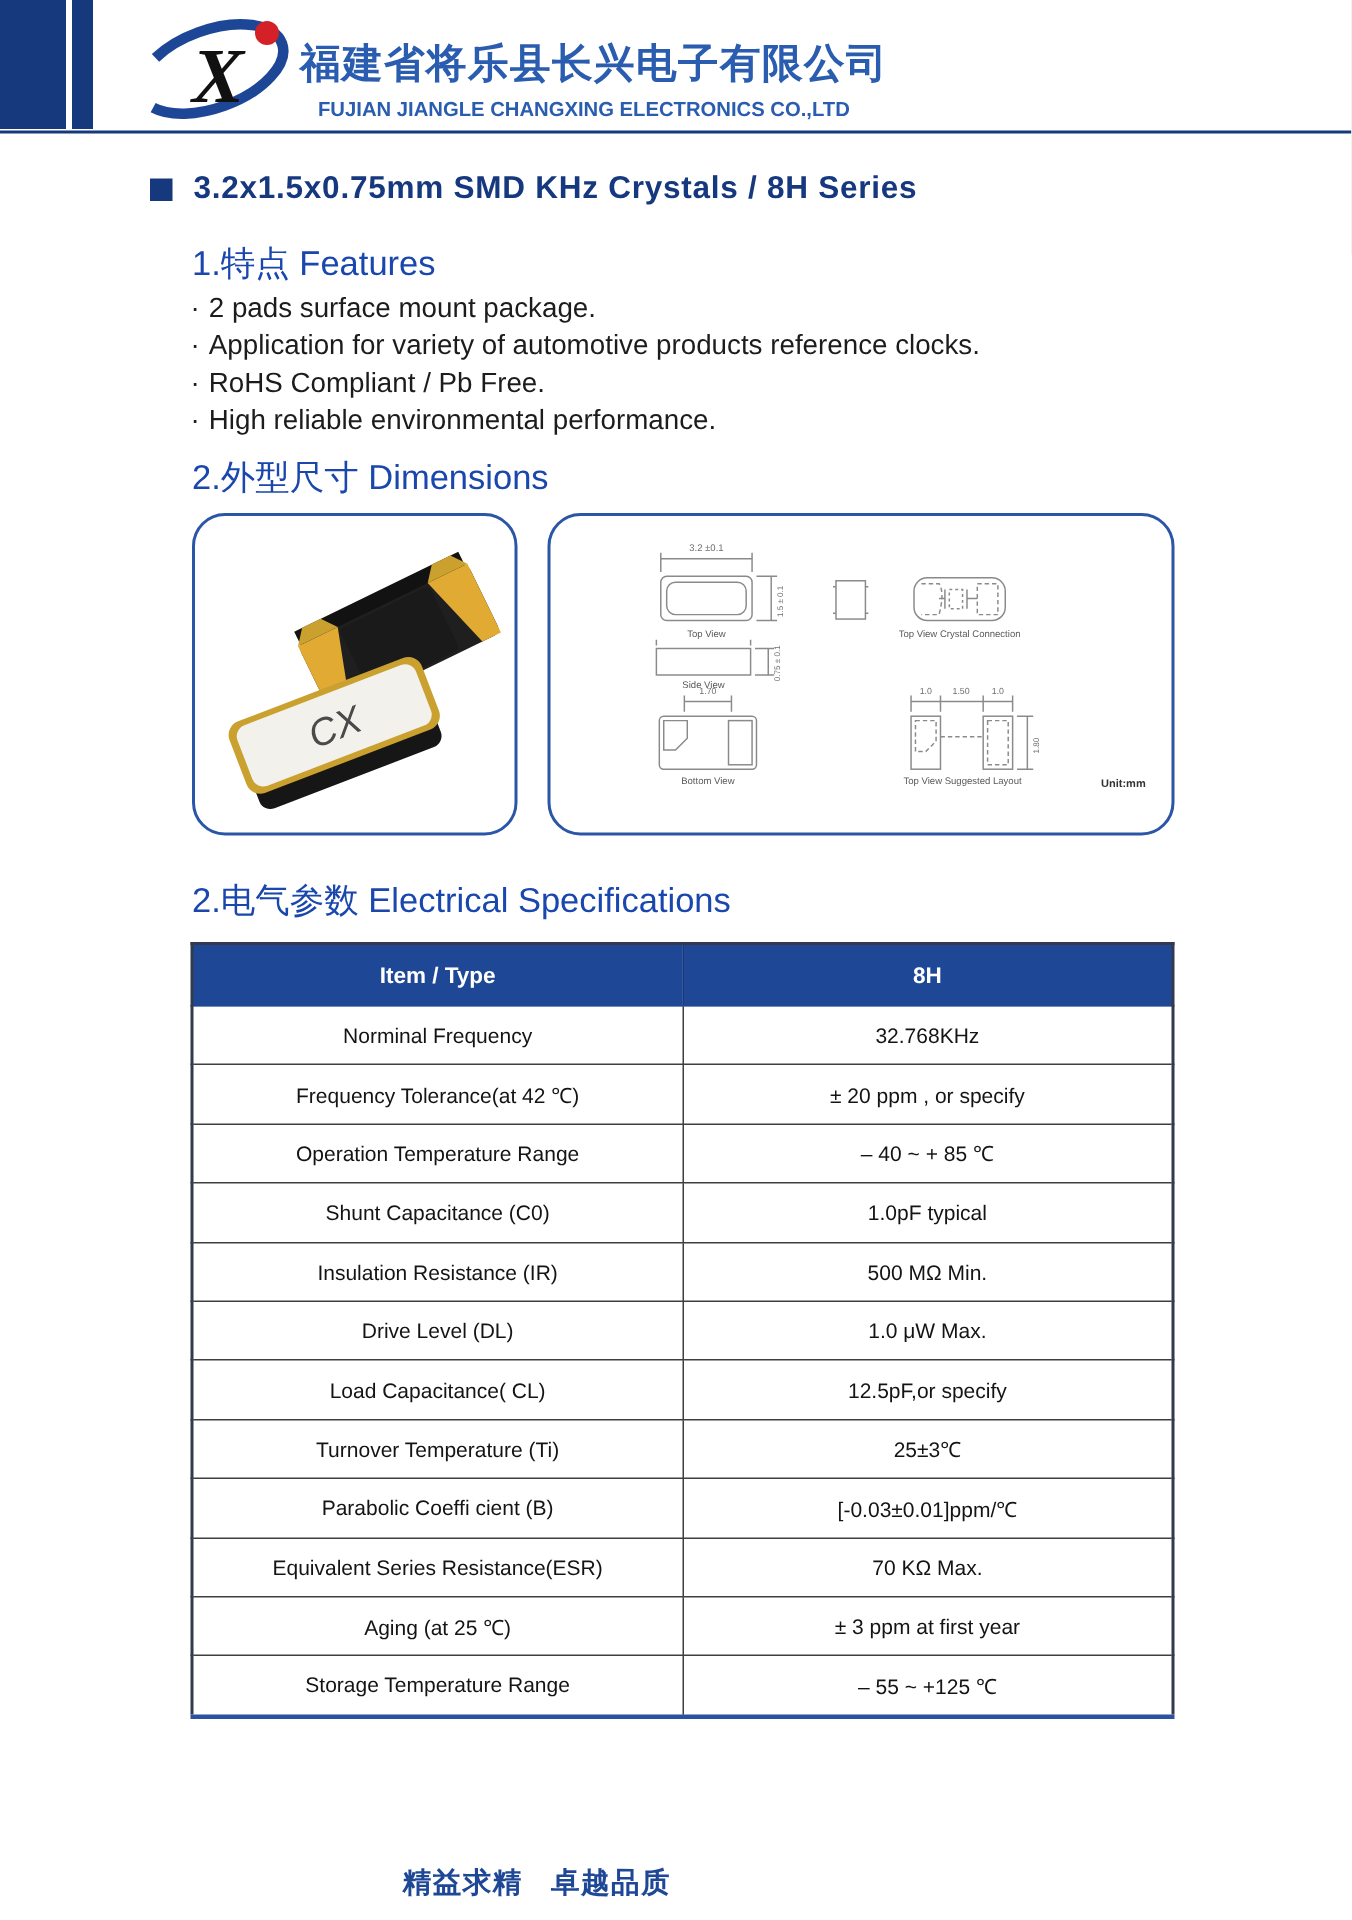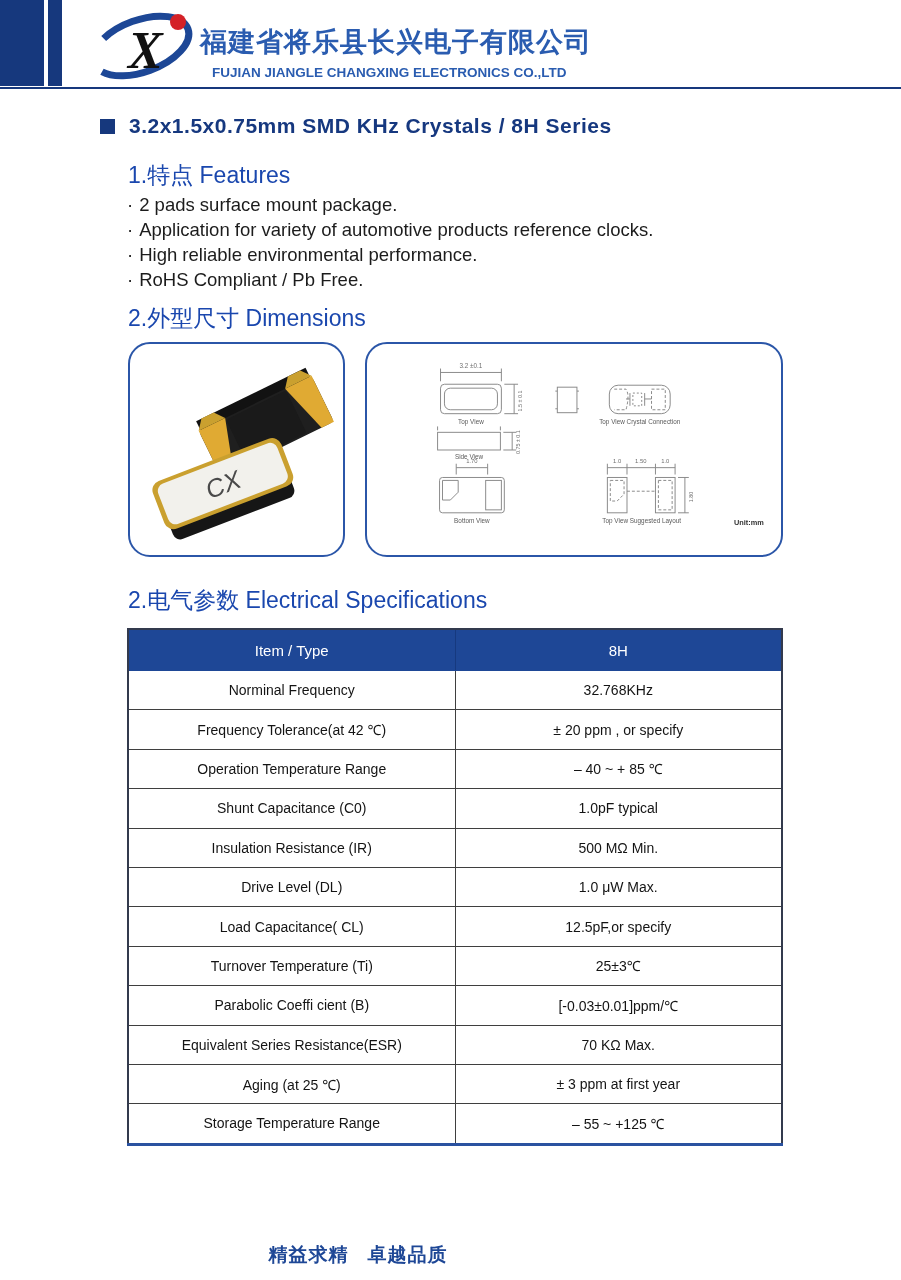--- a/index.html
+++ b/index.html
@@ -32,21 +32,21 @@
 
   
   .dim-box{position:absolute;top:342px;height:215px;border:2px solid #2b56a8;border-radius:22px;background:#fff;box-sizing:border-box;}
   .box-photo{left:128px;width:217px;}
   .box-draw{left:365px;width:418px;}
   .dim-box svg{display:block;width:100%;height:100%;}
 
   
   .spec-table{position:absolute;left:127px;top:628px;width:656px;border-collapse:collapse;
               border:2px solid #333a4d;border-bottom:3px solid #2a52a0;table-layout:fixed;}
-  .spec-table th{background:#1e4796;color:#ffffff;font-size:15px;font-weight:normal;height:38px;
+  .spec-table th{background:#1e4796;color:#ffffff;font-size:15px;font-weight:bold;height:38px;
                  border:1px solid #1e4796;border-right:1px solid #16397f;}
   .spec-table td{height:36.4px;font-size:14px;color:#141414;text-align:center;
                  border:1px solid #3f3f3f;background:#fff;}
 
   
   .footer-slogan{position:absolute;left:0;top:1242px;width:716px;text-align:center;
                  font-size:19px;font-weight:bold;color:#1e4796;white-space:pre;letter-spacing:1px;}
 
   
   .dtx{font-family:"Liberation Sans",sans-serif;fill:#6f6f6f;}
@@ -78,22 +78,22 @@
 
   <div class="doc-title">
     <span class="title-bullet"></span>
     <span class="title-text">3.2x1.5x0.75mm SMD KHz Crystals / 8H Series</span>
   </div>
 
   <div class="sec-heading h-features">1.特点 Features</div>
   <div class="features-list">
     <div class="fi"><span class="dot">·</span><span>2 pads surface mount package.</span></div>
     <div class="fi"><span class="dot">·</span><span>Application for variety of automotive products reference clocks.</span></div>
+    <div class="fi"><span class="dot">·</span><span>RoHS Compliant / Pb Free.</span></div>
     <div class="fi"><span class="dot">·</span><span>High reliable environmental performance.</span></div>
-    <div class="fi"><span class="dot">·</span><span>RoHS Compliant / Pb Free.</span></div>
   </div>
 
   <div class="sec-heading h-dim">2.外型尺寸 Dimensions</div>
 
   <div class="dim-box box-photo">
     <svg viewBox="0 0 217 215">
 
       <g transform="translate(138,82) rotate(-26)">
         <rect x="-62" y="-34" width="124" height="14" fill="#121212"></rect>
         <rect x="-64" y="-24" width="128" height="52" rx="5" fill="#1f1f1f"></rect>

